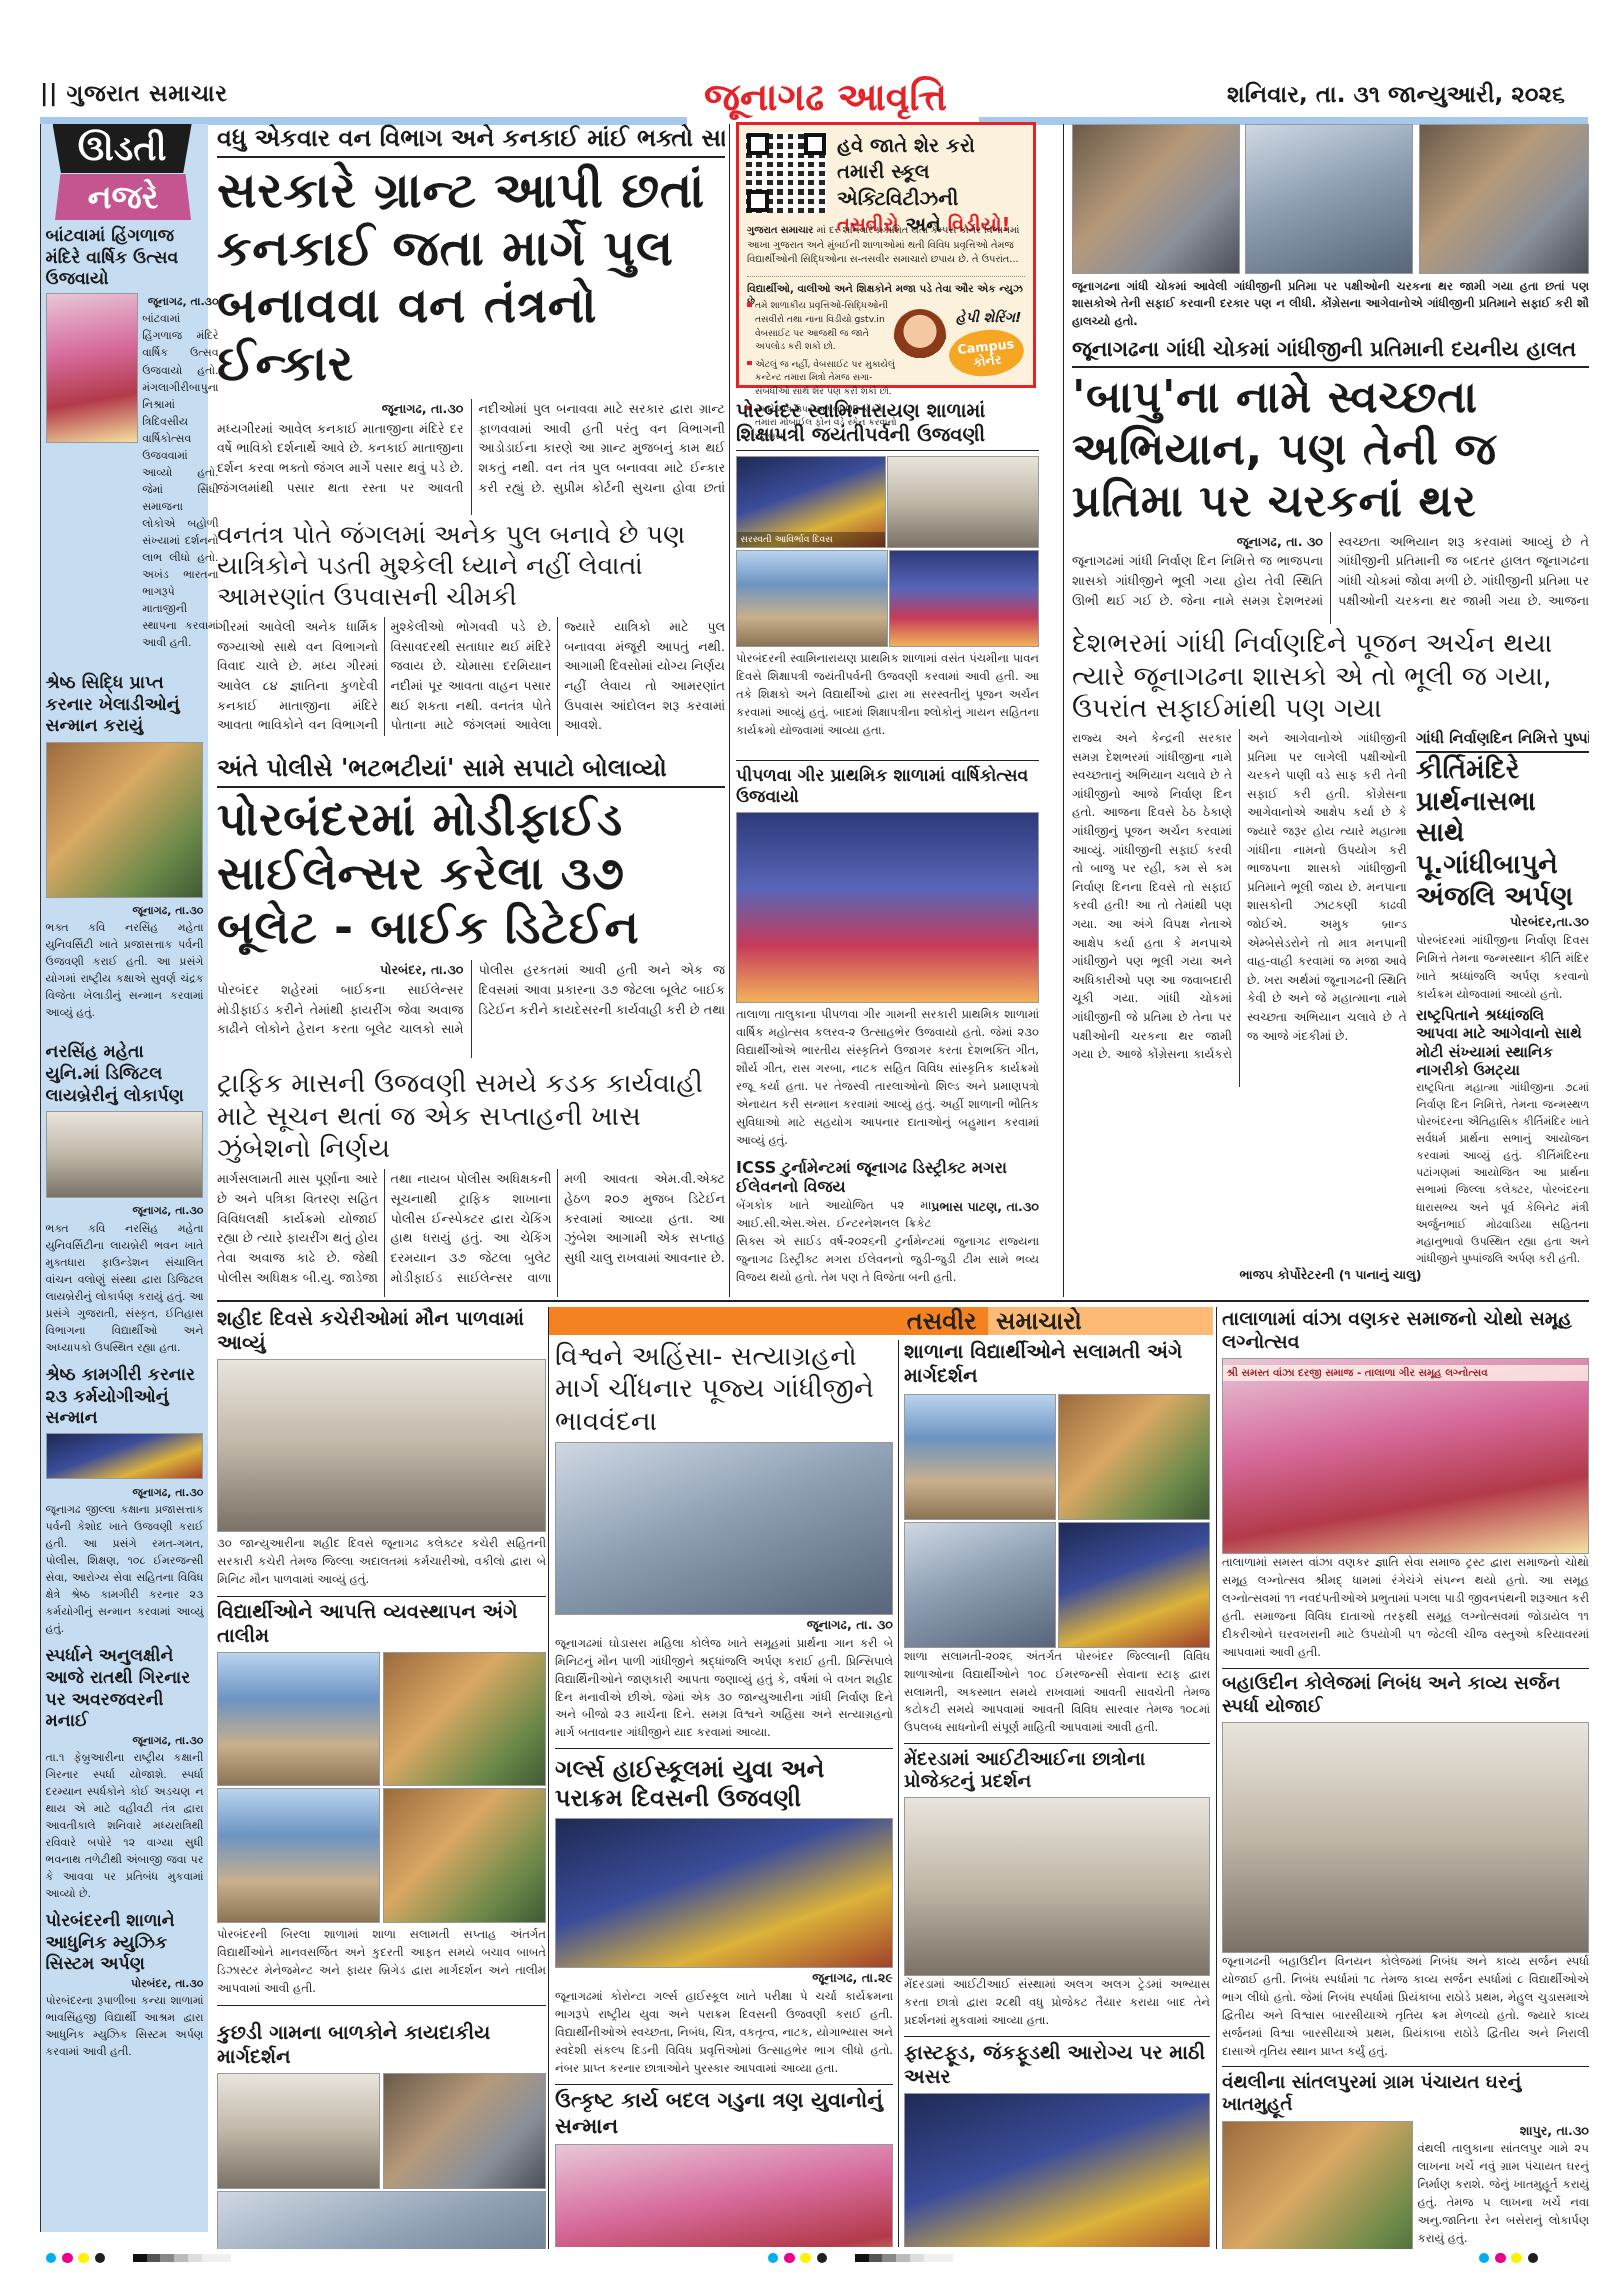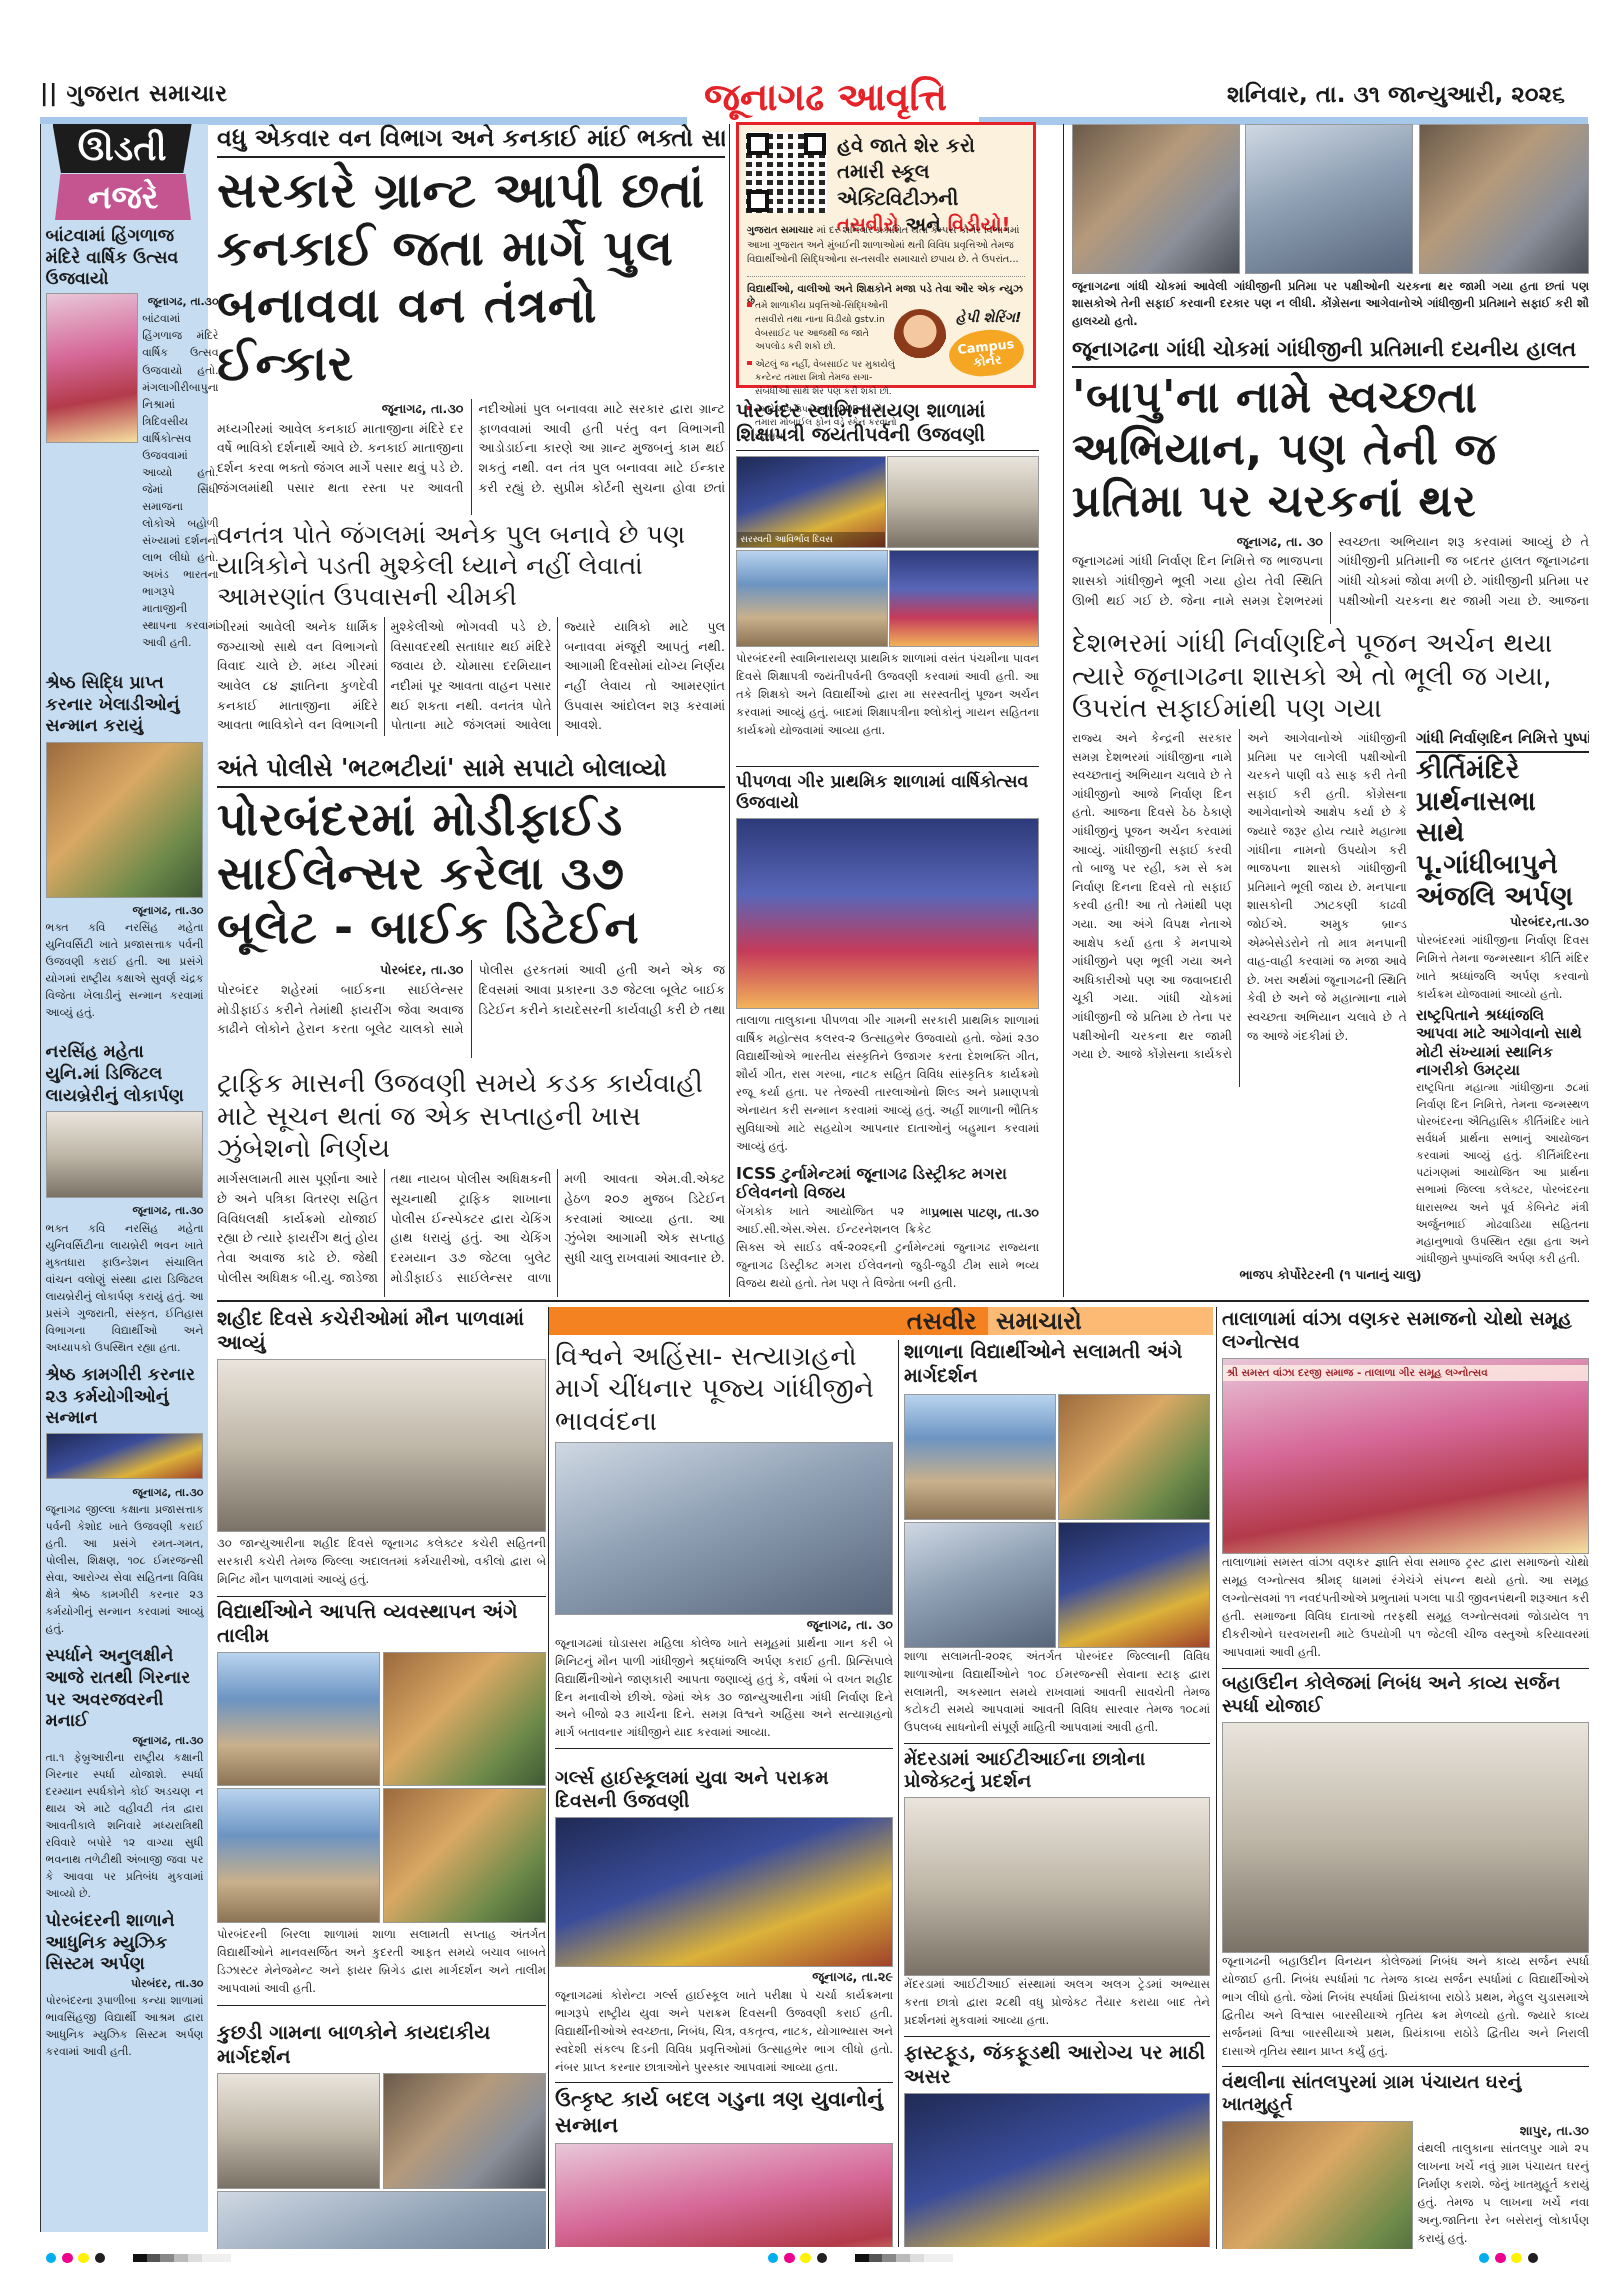--- a/index.html
+++ b/index.html
@@ -150,21 +150,21 @@
   <div class="head-s" style="font-size:19.6px;border-bottom:1.2px solid #222;padding-bottom:3.5px">પોરબંદર સ્વામિનારાયણ શાળામાં શિક્ષાપત્રી જયંતીપર્વની ઉજવણી</div>
   <div style="position:relative;height:191px;margin-top:4.6px">
     <div class="photo ph-g" style="left:0;top:0;width:150px;height:92px">
         <div class="ph-cap">સરસ્વતી આવિર્ભાવ દિવસ</div>
       </div>
     <div class="photo ph-f" style="left:151px;top:0;width:152px;height:92px"></div>
     <div class="photo ph-h" style="left:0;top:94px;width:152px;height:97px"></div>
     <div class="photo ph-c" style="left:153px;top:94px;width:150px;height:97px"></div>
   </div>
   <div class="body" style="font-size:11.6px;margin-top:3.5px">પોરબંદરની સ્વામિનારાયણ પ્રાથમિક શાળામાં વસંત પંચમીના પાવન દિવસે શિક્ષાપત્રી જયંતીપર્વની ઉજવણી કરવામાં આવી હતી. આ તકે શિક્ષકો અને વિદ્યાર્થીઓ દ્વારા મા સરસ્વતીનું પૂજન અર્ચન કરવામાં આવ્યું હતું. બાદમાં શિક્ષાપત્રીના શ્લોકોનું ગાયન સહિતના કાર્યક્રમો યોજવામાં આવ્યા હતા.</div>
-  <div class="head-s" style="font-size:17.3px;margin-top:26px;border-top:1.2px solid #222;padding-top:3.5px">પીપળવા ગીર પ્રાથમિક શાળામાં વાર્ષિકોત્સવ ઉજવાયો</div>
+  <div class="head-s" style="font-size:17.3px;margin-top:20px;border-top:1.2px solid #222;padding-top:3.5px">પીપળવા ગીર પ્રાથમિક શાળામાં વાર્ષિકોત્સવ ઉજવાયો</div>
   <div class="photo ph-c" style="position:relative;height:191px;margin-top:4.6px"></div>
   <div class="body" style="font-size:11.6px;margin-top:3.5px">તાલાળા તાલુકાના પીપળવા ગીર ગામની સરકારી પ્રાથમિક શાળામાં વાર્ષિક મહોત્સવ કલરવ-૨ ઉત્સાહભેર ઉજવાયો હતો. જેમાં ૨૩૦ વિદ્યાર્થીઓએ ભારતીય સંસ્કૃતિને ઉજાગર કરતા દેશભક્તિ ગીત, શૌર્ય ગીત, રાસ ગરબા, નાટક સહિત વિવિધ સાંસ્કૃતિક કાર્યક્રમો રજૂ કર્યા હતા. પર તેજસ્વી તારલાઓનો શિલ્ડ અને પ્રમાણપત્રો એનાયત કરી સન્માન કરવામાં આવ્યું હતું. અહીં શાળાની ભૌતિક સુવિધાઓ માટે સહયોગ આપનાર દાતાઓનું બહુમાન કરવામાં આવ્યું હતું.</div>
   <div class="head-s" style="font-size:16px;margin-top:8px">ICSS ટુર્નામેન્ટમાં જૂનાગઢ ડિસ્ટ્રીક્ટ મગરા ઈલેવનનો વિજય</div>
   <div class="body" style="font-size:11.6px"><span class="dateln" style="float:right">પ્રભાસ પાટણ, તા.૩૦</span><span>બેંગકોક ખાતે આયોજિત ૫૨ મા આઈ.સી.એસ.એસ. ઈન્ટરનેશનલ ક્રિકેટ સિક્સ એ સાઈડ વર્ષ-૨૦૨૬ની ટુર્નામેન્ટમાં જુનાગઢ રાજ્યના જુનાગઢ ડિસ્ટ્રીક્ટ મગરા ઈલેવનનો જુડી-જુડી ટીમ સામે ભવ્ય વિજય થયો હતો. તેમ પણ તે વિજેતા બની હતી.</span></div>
 </div>
 
 <div class="rule-v" style="left:1063px;top:124px;height:1173px"></div>
 
 <div class="col" style="left:1072px;top:124px;width:517px;height:1173px">
   <div style="position:relative;height:150px">
@@ -217,21 +217,21 @@
 
 <div class="abs tasvir">
   <div class="o">તસવીર</div>
   <div class="y">સમાચારો</div>
 </div>
 
 <div class="col" style="left:555px;top:1340px;width:338px;height:907px">
   <div class="head-m" style="font-size:26.6px">વિશ્વને અહિંસા- સત્યાગ્રહનો માર્ગ ચીંધનાર પૂજ્ય ગાંધીજીને ભાવવંદના</div>
   <div class="photo ph-b" style="position:relative;height:173px;margin-top:4.6px"></div>
   <div class="body" style="font-size:11.6px"><div class="dateln">જૂનાગઢ, તા. ૩૦</div><span>જૂનાગઢમાં ઘોડાસરા મહિલા કોલેજ ખાતે સમૂહમાં પ્રાર્થના ગાન કરી બે મિનિટનું મૌન પાળી ગાંધીજીને શ્રદ્ધાંજલિ અર્પણ કરાઈ હતી. પ્રિન્સિપાલે વિદ્યાર્થિનીઓને જાણકારી આપતા જણાવ્યું હતું કે, વર્ષમાં બે વખત શહીદ દિન મનાવીએ છીએ. જેમાં એક ૩૦ જાન્યુઆરીના ગાંધી નિર્વાણ દિને અને બીજો ૨૩ માર્ચના દિને. સમગ્ર વિશ્વને અહિંસા અને સત્યાગ્રહનો માર્ગ બતાવનાર ગાંધીજીને યાદ કરવામાં આવ્યા.</span></div>
-  <div class="head-s" style="font-size:19px;margin-top:5.8px;border-top:1.2px solid #222;padding-top:17px">ગર્લ્સ હાઈસ્કૂલમાં યુવા અને પરાક્રમ દિવસની ઉજવણી</div>
+  <div class="head-s" style="font-size:24px;margin-top:5.8px;border-top:1.2px solid #222;padding-top:6px">ગર્લ્સ હાઈસ્કૂલમાં યુવા અને પરાક્રમ દિવસની ઉજવણી</div>
   <div class="photo ph-g" style="position:relative;height:150px;margin-top:4.6px"></div>
   <div class="body" style="font-size:11.6px"><div class="dateln">જૂનાગઢ, તા.૨૯</div><span>જૂનાગઢમાં કોરોન્ટા ગર્લ્સ હાઈસ્કૂલ ખાતે પરીક્ષા પે ચર્ચા કાર્યક્રમના ભાગરૂપે રાષ્ટ્રીય યુવા અને પરાક્રમ દિવસની ઉજવણી કરાઈ હતી. વિદ્યાર્થીનીઓએ સ્વચ્છતા, નિબંધ, ચિત્ર, વકતૃત્વ, નાટક, યોગાભ્યાસ અને સ્વદેશી સંકલ્પ દિડની વિવિધ પ્રવૃત્તિઓમાં ઉત્સાહભેર ભાગ લીધો હતો. નંબર પ્રાપ્ત કરનાર છાત્રાઓને પુરસ્કાર આપવામાં આવ્યા હતા.</span></div>
   <div class="head-s" style="font-size:21px;margin-top:5.8px;border-top:1.2px solid #222;padding-top:3.5px">ઉત્કૃષ્ટ કાર્ય બદલ ગડુના ત્રણ યુવાનોનું સન્માન</div>
   <div class="photo ph-e" style="position:relative;height:156px;margin-top:4.6px"></div>
 
 </div>
 
 <div class="rule-v" style="left:898px;top:1340px;height:907px"></div>
 
 <div class="col" style="left:904px;top:1340px;width:306px;height:907px">

